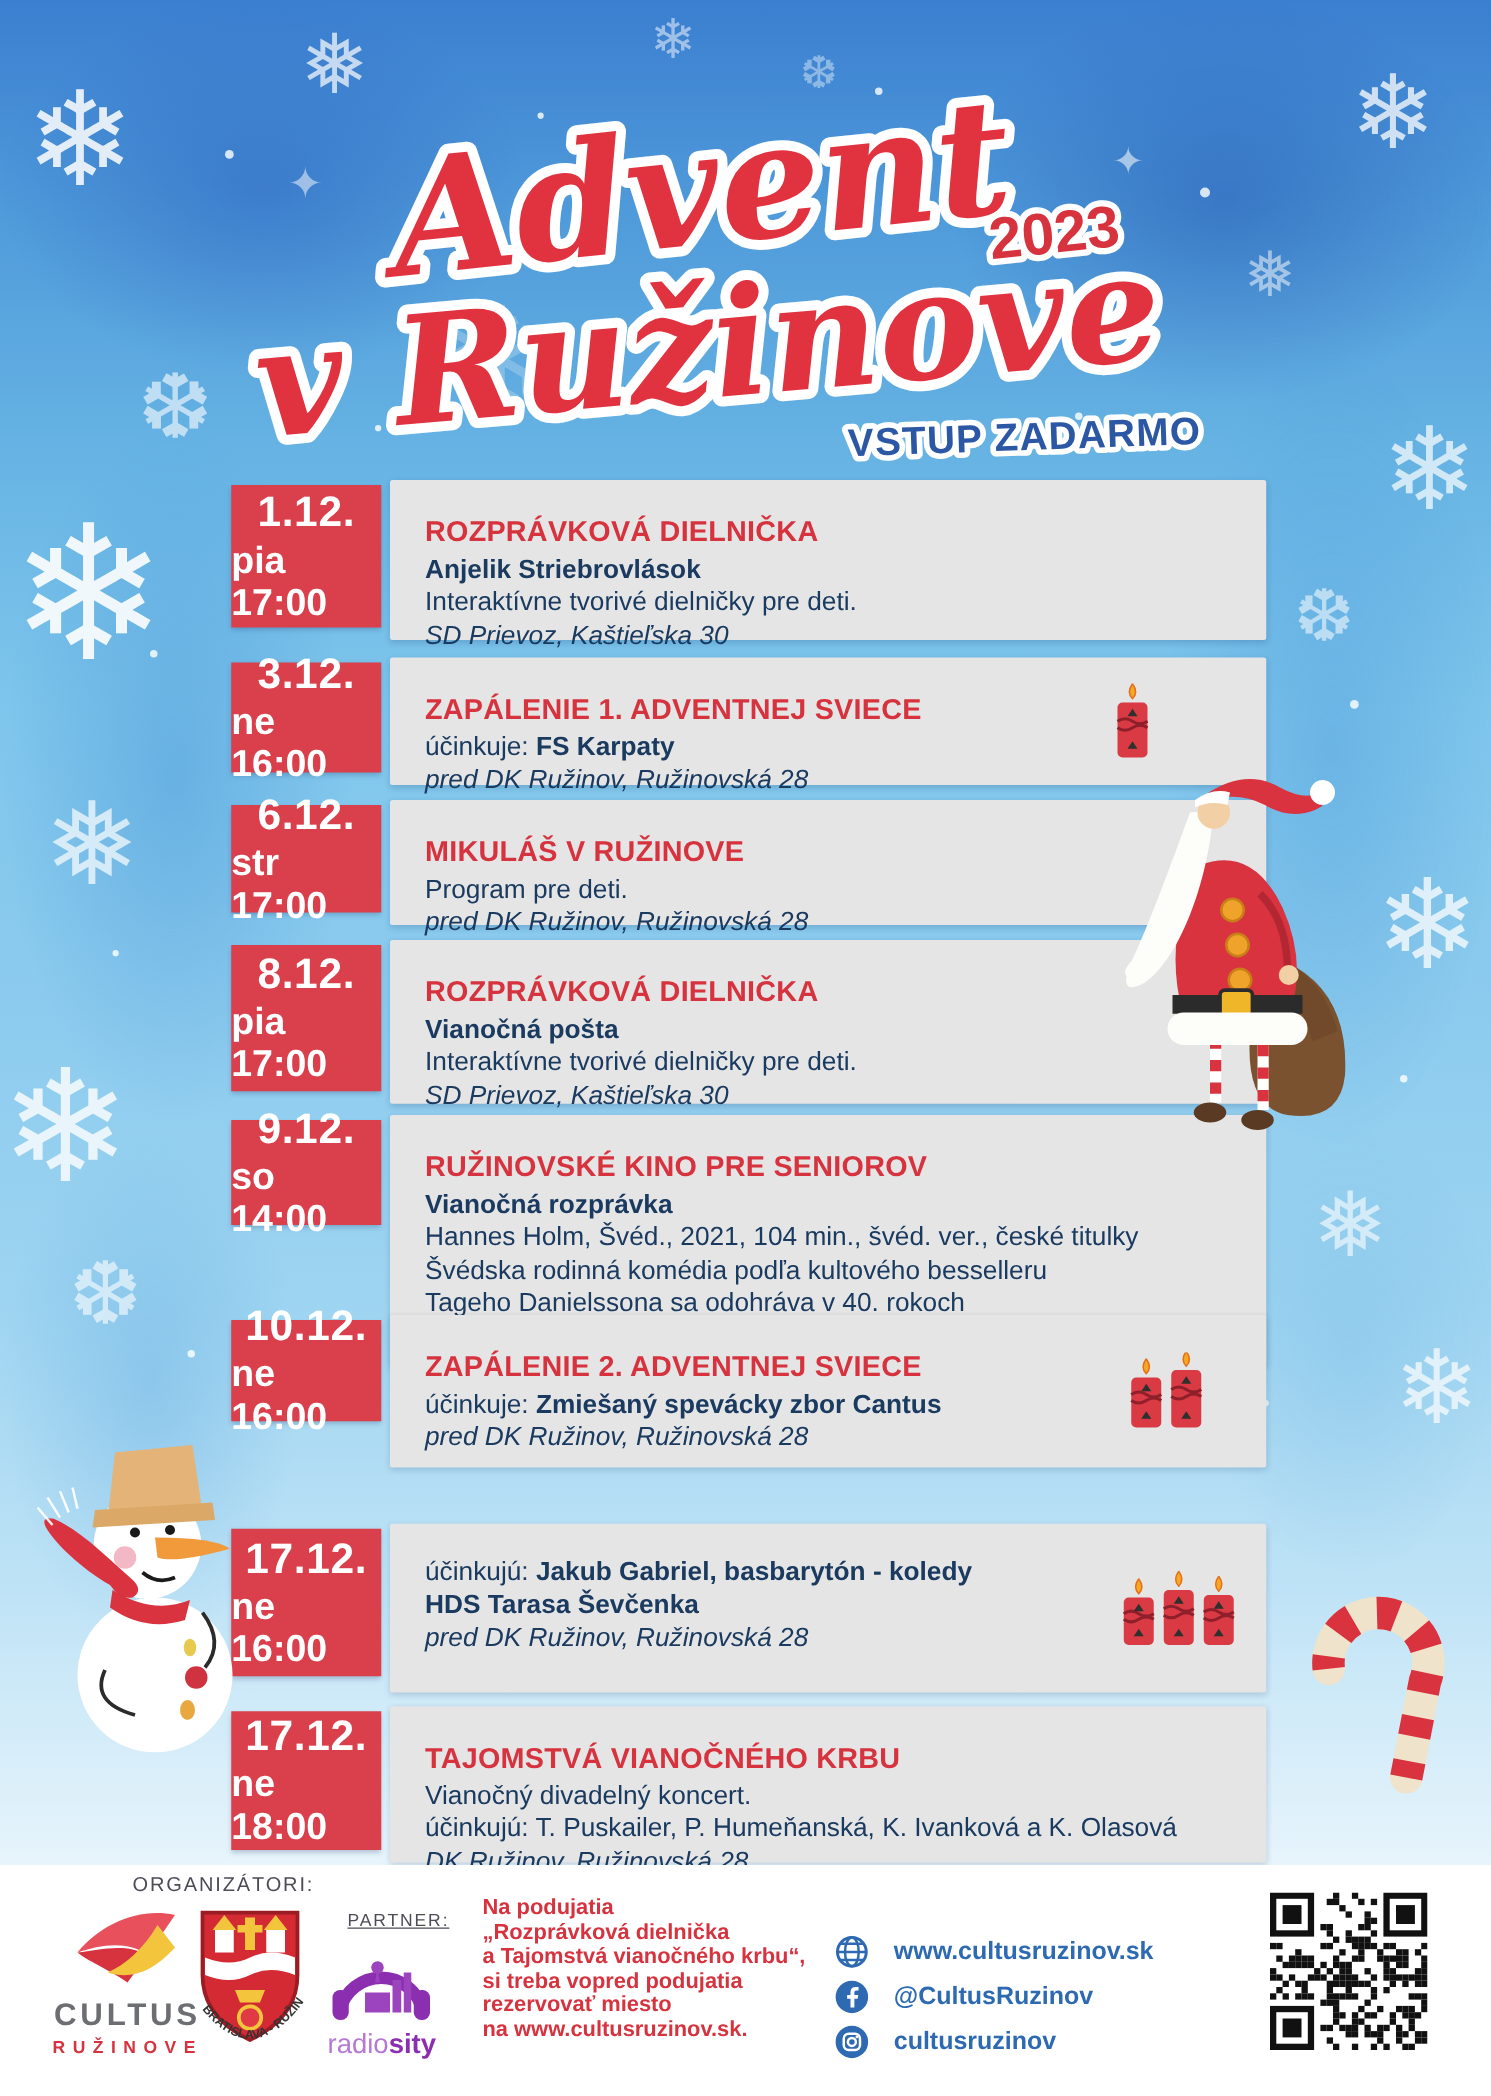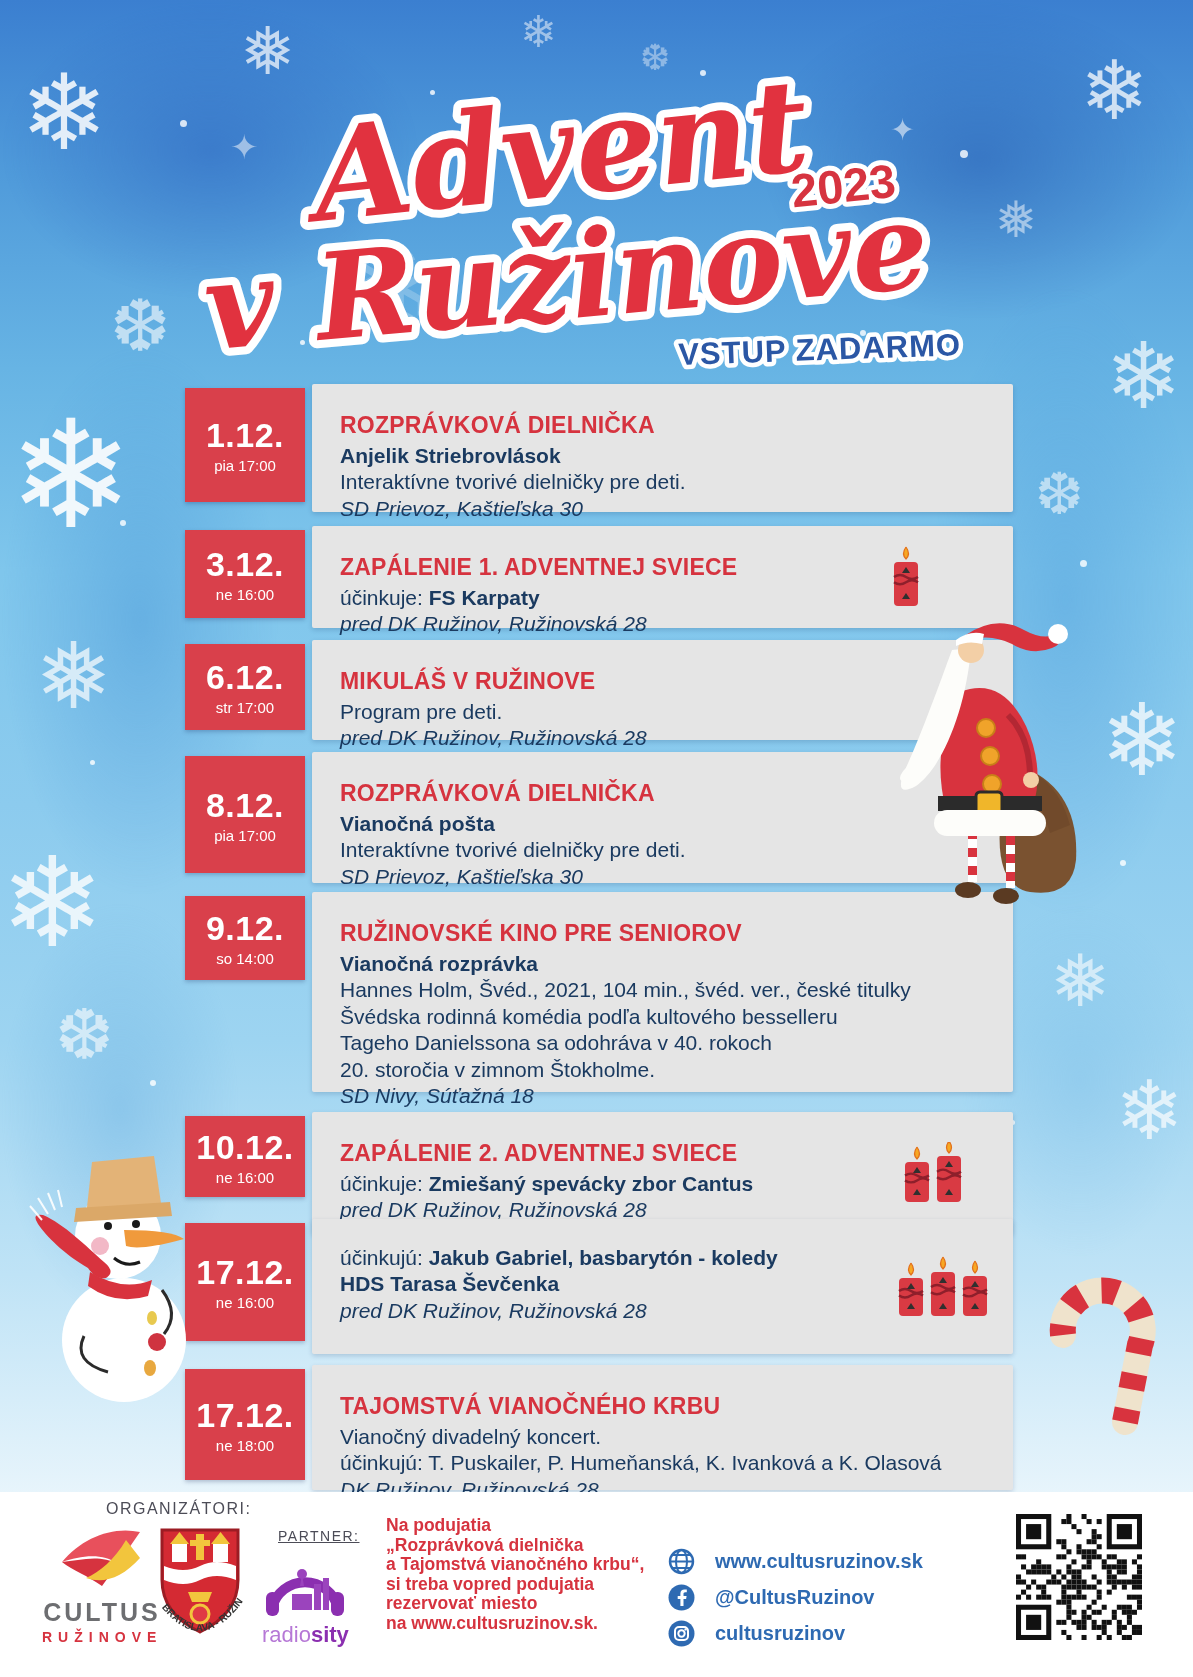--- a/index.html
+++ b/index.html
@@ -14,21 +14,21 @@
   .dot{position:absolute;background:#fff;border-radius:50%;}
   .footer-white{position:absolute;left:0;right:0;top:1492px;bottom:0;background:#fff;}
   
   .title-svg{position:absolute;left:0;top:30px;}
   
   .event-row{position:absolute;left:0;width:1193px;}
   .date-badge{position:absolute;left:185px;width:120px;background:#d9404b;color:#fff;
       display:flex;flex-direction:column;align-items:center;justify-content:center;
       box-shadow:0 2px 4px rgba(20,40,90,.25);}
   .date-badge .date{font-size:34px;font-weight:bold;letter-spacing:.5px;}
-  .date-badge .daytime{font-size:15px;font-weight:normal;margin-top:2px;}
+  .date-badge .daytime{font-size:30px;font-weight:bold;margin-top:2px;}
   .event-box{position:absolute;left:312px;width:701px;top:0;bottom:0;background:#e5e5e5;
       box-shadow:0 2px 5px rgba(10,40,90,.18);border-radius:2px;
       padding:26px 20px 0 28px;box-sizing:border-box;}
   .event-title{margin:2px 0 4px 0;font-size:23px;font-weight:bold;color:#d6333f;letter-spacing:.2px;}
   .event-line{font-size:21px;color:#1a3a60;line-height:1.26;}
   .t-bold{font-weight:bold;}
   .t-italic{font-style:italic;}
   .candles{position:absolute;top:0;bottom:0;display:flex;align-items:center;}
   
   .footer-label{position:absolute;color:#4c4c57;font-size:16px;letter-spacing:1.5px;}
@@ -160,21 +160,21 @@
         <div class="event-box">
           <h3 class="event-title">RUŽINOVSKÉ KINO PRE SENIOROV</h3>
           <div class="event-line"><span class="t-bold">Vianočná rozprávka</span></div>
           <div class="event-line"><span class="t-reg">Hannes Holm, Švéd., 2021, 104 min., švéd. ver., české titulky</span></div>
           <div class="event-line"><span class="t-reg">Švédska rodinná komédia podľa kultového besselleru</span></div>
           <div class="event-line"><span class="t-reg">Tageho Danielssona sa odohráva v 40. rokoch</span></div>
           <div class="event-line"><span class="t-reg">20. storočia v zimnom Štokholme.</span></div>
           <div class="event-line"><span class="t-italic">SD Nivy, Súťažná 18</span></div>
         </div>
       </section>
-      <section class="event-row" style="top: 1112px; height: 122px;">
+      <section class="event-row" style="top: 1052px; height: 122px;">
         <div class="date-badge" style="top: 4px; height: 81px;">
           <div class="date">10.12.</div>
                    <div class="daytime">ne 16:00</div>
         </div>
         <div class="event-box">
           <h3 class="event-title">ZAPÁLENIE 2. ADVENTNEJ SVIECE</h3>
           <div class="event-line"><span class="t-reg">účinkuje: </span><span class="t-bold">Zmiešaný spevácky zbor Cantus</span></div>
           <div class="event-line"><span class="t-italic">pred DK Ružinov, Ružinovská 28</span></div>
           <div class="candles" style="right: 42px;">
             <svg width="68" height="62" viewBox="0 0 68 62">

